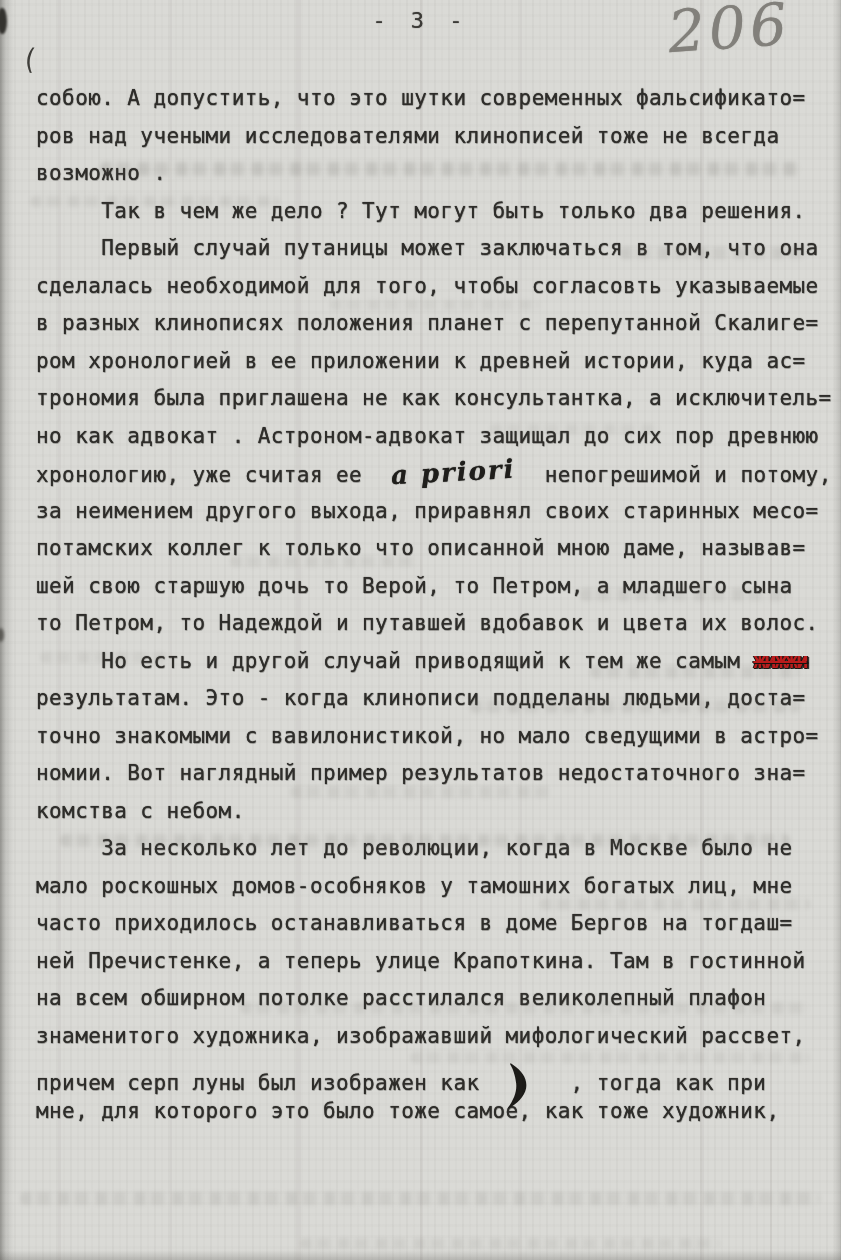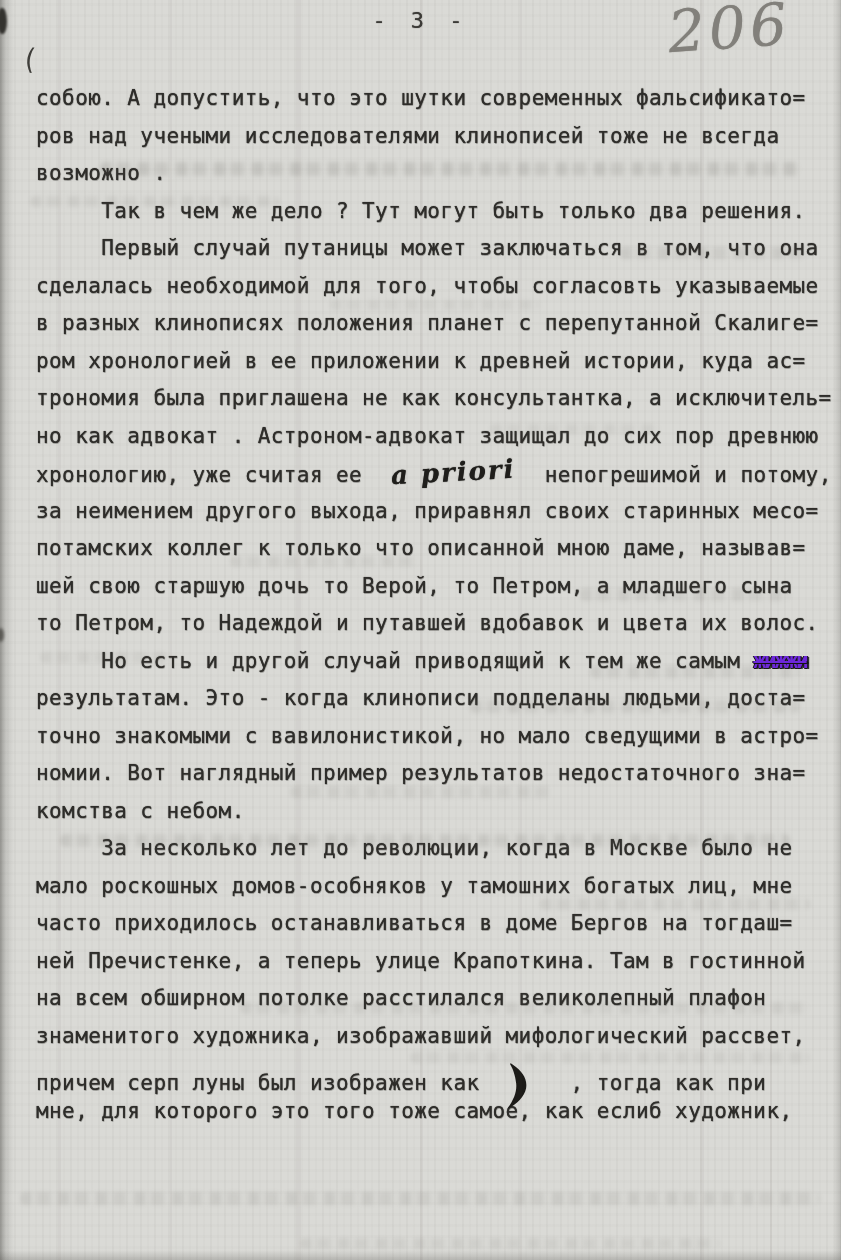--- a/index.html
+++ b/index.html
@@ -59,21 +59,21 @@
   }
   .line{height:37.5px;}
   .hw{
     font-family:"DejaVu Serif","Liberation Serif",serif;
     font-style:italic;font-weight:bold;font-size:26px;
     letter-spacing:2px;color:#1f1e1b;
     display:inline-block;transform:rotate(-3deg) translateY(-1px);
     margin:0 16px;text-shadow:0 0 1px rgba(20,20,18,.9);
   }
   .struck{
-    font-weight:bold;letter-spacing:-2px;color:#6d28d9;
+    font-weight:bold;letter-spacing:-2px;color:#b91c1c;
     text-shadow:1px 0 0 #131310,-1px 0 0 #131310,0 1px 0 #131310,2px 1px 0 rgba(19,19,16,.8);
     text-decoration:line-through;
   }
   .crescent{display:inline-block;vertical-align:middle;}
   .crescent.d{margin:0 14px 0 10px;transform:translateY(8px);}
   .crescent.c{margin:0 16px 0 12px;transform:translateY(14px);}
   .smudge{position:absolute;pointer-events:none;border-radius:5px;filter:blur(2.2px);
     background:repeating-linear-gradient(90deg, rgba(95,93,87,.55) 0 11px, rgba(95,93,87,.12) 11px 17px, rgba(95,93,87,.45) 17px 30px, rgba(95,93,87,.08) 30px 38px);}
 </style>
 </head>
@@ -81,21 +81,21 @@
 
 <div class="page">
   <div class="streaks"></div>
 
   <div class="page-number">- 3 -</div>
   <div class="folio">206</div>
   <div class="margin-mark">(</div>
 
   <div class="body"><div class="line">собою. А допустить, что это шутки современных фальсификато=</div><div class="line">ров над учеными исследователями клинописей тоже не всегда</div><div class="line">возможно .</div><div class="line">     Так в чем же дело ? Тут могут быть только два решения.</div><div class="line">     Первый случай путаницы может заключаться в том, что она</div><div class="line">сделалась необходимой для того, чтобы согласовть указываемые</div><div class="line">в разных клинописях положения планет с перепутанной Скалиге=</div><div class="line">ром хронологией в ее приложении к древней истории, куда ас=</div><div class="line">трономия была приглашена не как консультантка, а исключитель=</div><div class="line">но как адвокат . Астроном-адвокат защищал до сих пор древнюю</div><div class="line">хронологию, уже считая ее <span class="hw">a priori</span> непогрешимой и потому,</div><div class="line">за неимением другого выхода, приравнял своих старинных месо=</div><div class="line">потамских коллег к только что описанной мною даме, называв=</div><div class="line">шей свою старшую дочь то Верой, то Петром, а младшего сына</div><div class="line">то Петром, то Надеждой и путавшей вдобавок и цвета их волос.</div><div class="line">     Но есть и другой случай приводящий к тем же самым <span class="struck">жижжи</span></div><div class="line">результатам. Это - когда клинописи подделаны людьми, доста=</div><div class="line">точно знакомыми с вавилонистикой, но мало сведущими в астро=</div><div class="line">номии. Вот наглядный пример результатов недостаточного зна=</div><div class="line">комства с небом.</div><div class="line">     За несколько лет до революции, когда в Москве было не</div><div class="line">мало роскошных домов-особняков у тамошних богатых лиц, мне</div><div class="line">часто приходилось останавливаться в доме Бергов на тогдаш=</div><div class="line">ней Пречистенке, а теперь улице Крапоткина. Там в гостинной</div><div class="line">на всем обширном потолке расстилался великолепный плафон</div><div class="line">знаменитого художника, изображавший мифологический рассвет,</div><div class="line">причем серп луны был изображен как <span class="crescent d"><svg width="28" height="46" viewBox="0 0 34 56">
             <path fill="#1c1b18" d="M9,2 C7,0 10,0 12,2 C24,10 30,20 28,31 C26,41 17,50 5,56 C13,45 17,35 16,25 C15,15 12,7 9,2 Z"></path>
-          </svg></span>  , тогда как при</div><div class="line">мне, для которого это того тоже самое, как еслиб художник,</div></div>
+          </svg></span>  , тогда как при</div><div class="line">мне, для которого это было тоже самое, как тоже художник,</div></div>
 
   <div id="smudges">
       <div class="smudge" style="left: 100px; top: 162px; width: 700px; height: 14px; opacity: 0.3;"></div>
       <div class="smudge" style="left: 30px; top: 196px; width: 250px; height: 11px; opacity: 0.18;"></div>
       <div class="smudge" style="left: 620px; top: 247px; width: 190px; height: 12px; opacity: 0.22;"></div>
       <div class="smudge" style="left: 330px; top: 300px; width: 210px; height: 10px; opacity: 0.14;"></div>
       <div class="smudge" style="left: 490px; top: 424px; width: 170px; height: 10px; opacity: 0.15;"></div>
       <div class="smudge" style="left: 230px; top: 556px; width: 190px; height: 11px; opacity: 0.18;"></div>
       <div class="smudge" style="left: 580px; top: 588px; width: 210px; height: 13px; opacity: 0.2;"></div>
       <div class="smudge" style="left: 40px; top: 652px; width: 130px; height: 11px; opacity: 0.16;"></div>

